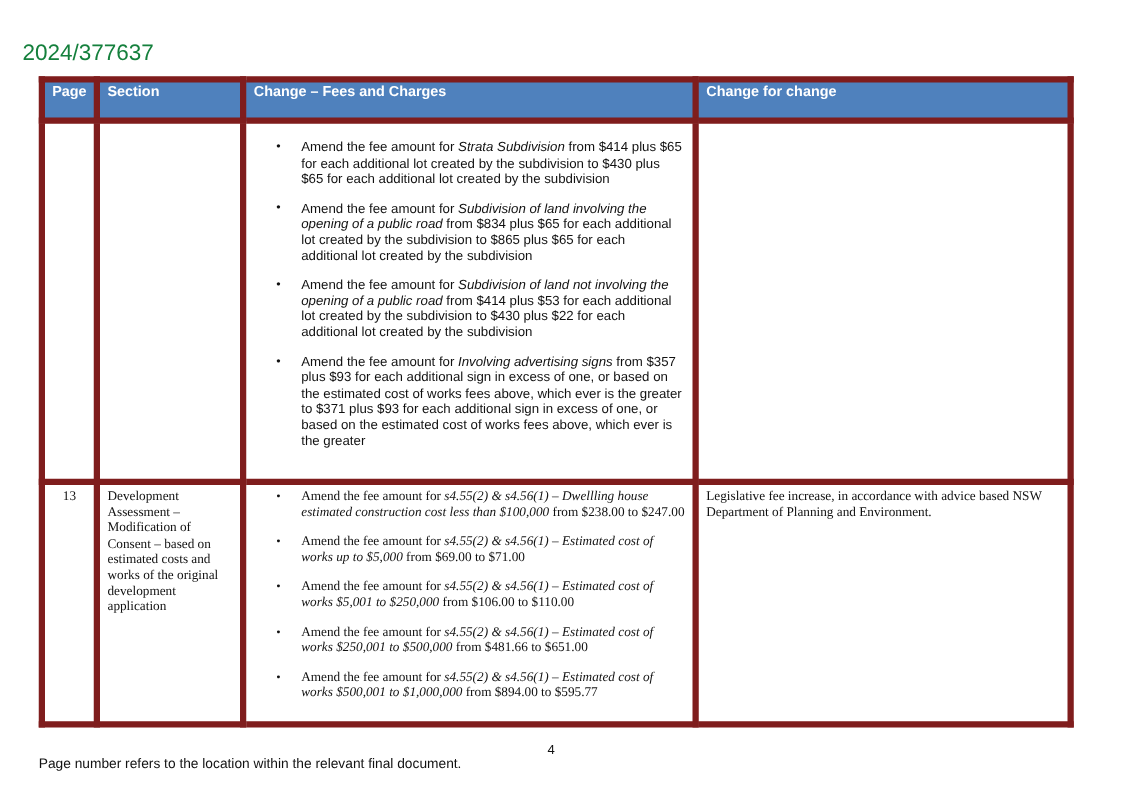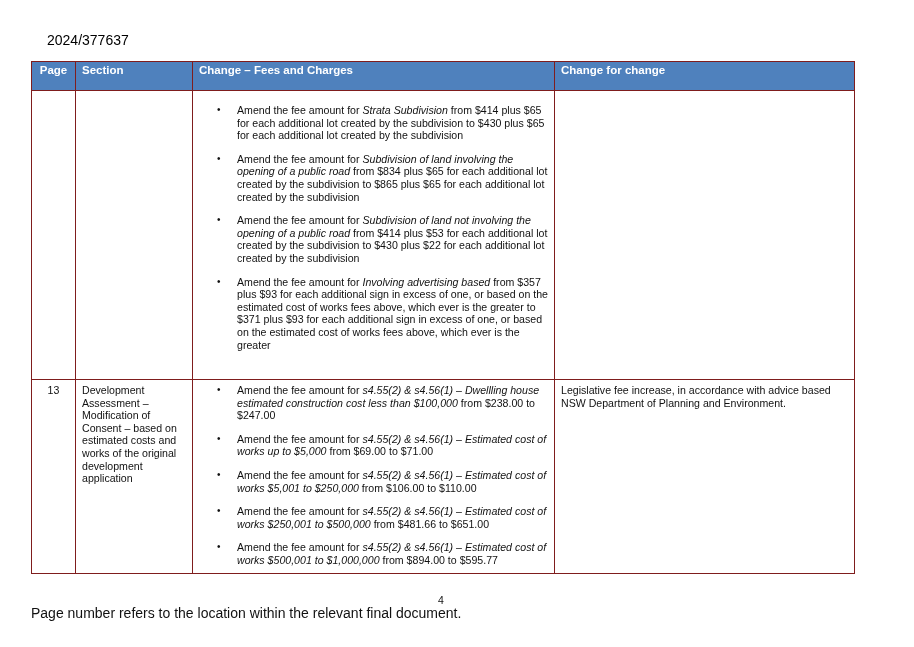--- a/index.html
+++ b/index.html
@@ -1,50 +1,50 @@
 <!DOCTYPE html>
 <html><head>
 <meta charset="utf-8">
 <style>
   html, body { margin: 0; padding: 0; background: #ffffff; }
   body {
     width: 914px; height: 647px; position: relative; overflow: hidden;
     font-family: "Liberation Sans", sans-serif; color: #111;
   }
   .doc-ref {
-    position: absolute; left: 47px; top: 32px;
-    font-size: 14px; color: #000000;
+    position: absolute; left: 18px; top: 32px;
+    font-size: 18px; color: #15803d;
   }
   table.fees {
     position: absolute; left: 31px; top: 61px;
     width: 823px; border-collapse: collapse; table-layout: fixed;
     font-size: 10.6px; line-height: 12.6px;
   }
   table.fees th, table.fees td {
-    border: 1px solid #7f1d1d; vertical-align: top;
+    border: 5px solid #7f1d1d; vertical-align: top;
   }
   table.fees th {
     background: #4f81bd; color: #fff; font-weight: bold; text-align: left;
     font-size: 11.5px; height: 26px; padding: 2px 6px 0 6px; vertical-align: top;
   }
   table.fees th.c-page { text-align: center; padding-left: 2px; padding-right: 2px; }
   table.fees td { padding: 4px 6px; }
   td.c-page { text-align: center; }
   ul.bullets { margin: 0; padding: 0 0 0 38px; list-style: none; }
   ul.bullets li { position: relative; margin: 0 0 11px 0; }
   ul.bullets li:last-child { margin-bottom: 0; }
   ul.bullets li .bullet {
     position: absolute; left: -20px; top: 0; font-size: 10px;
   }
   em { font-style: italic; }
   .page-num {
     position: absolute; left: 438px; top: 594px; font-size: 10.5px;
   }
   .footnote {
-    position: absolute; left: 31px; top: 605px; font-size: 14px;
+    position: absolute; left: 31px; top: 605px; font-size: 11px;
   }
 </style>
 </head>
 <body>
 
 <div class="doc-ref">2024/377637</div>
 
 <table class="fees">
   <colgroup>
     <col style="width:44px">
@@ -73,27 +73,27 @@
           <li>
             <span class="bullet">•</span>
             <span>Amend the fee amount for </span><em>Subdivision of land involving the opening of a public road</em><span> from $834 plus $65 for each additional lot created by the subdivision to $865 plus $65 for each additional lot created by the subdivision</span>
           </li>
           <li>
             <span class="bullet">•</span>
             <span>Amend the fee amount for </span><em>Subdivision of land not involving the opening of a public road</em><span> from $414 plus $53 for each additional lot created by the subdivision to $430 plus $22 for each additional lot created by the subdivision</span>
           </li>
           <li>
             <span class="bullet">•</span>
-            <span>Amend the fee amount for </span><em>Involving advertising based</em><span> from $357 plus $93 for each additional sign in excess of one, or based on the estimated cost of works fees above, which ever is the greater to $371 plus $93 for each additional sign in excess of one, or based on the estimated cost of works fees above, which ever is the greater</span>
+            <span>Amend the fee amount for </span><em>Involving advertising signs</em><span> from $357 plus $93 for each additional sign in excess of one, or based on the estimated cost of works fees above, which ever is the greater to $371 plus $93 for each additional sign in excess of one, or based on the estimated cost of works fees above, which ever is the greater</span>
           </li>
         </ul>
       </td>
       <td></td>
     </tr>
-    <tr style="height:194px;">
+    <tr style="height:194px;font-family:Liberation Serif, serif;">
       <td class="c-page">13</td>
       <td>Development Assessment – Modification of Consent – based on estimated costs and works of the original development application</td>
       <td>
         <ul class="bullets">
           <li>
             <span class="bullet">•</span>
             <span>Amend the fee amount for </span><em>s4.55(2) &amp; s4.56(1) – Dwellling house estimated construction cost less than $100,000</em><span> from $238.00 to $247.00</span>
           </li>
           <li>
             <span class="bullet">•</span>

